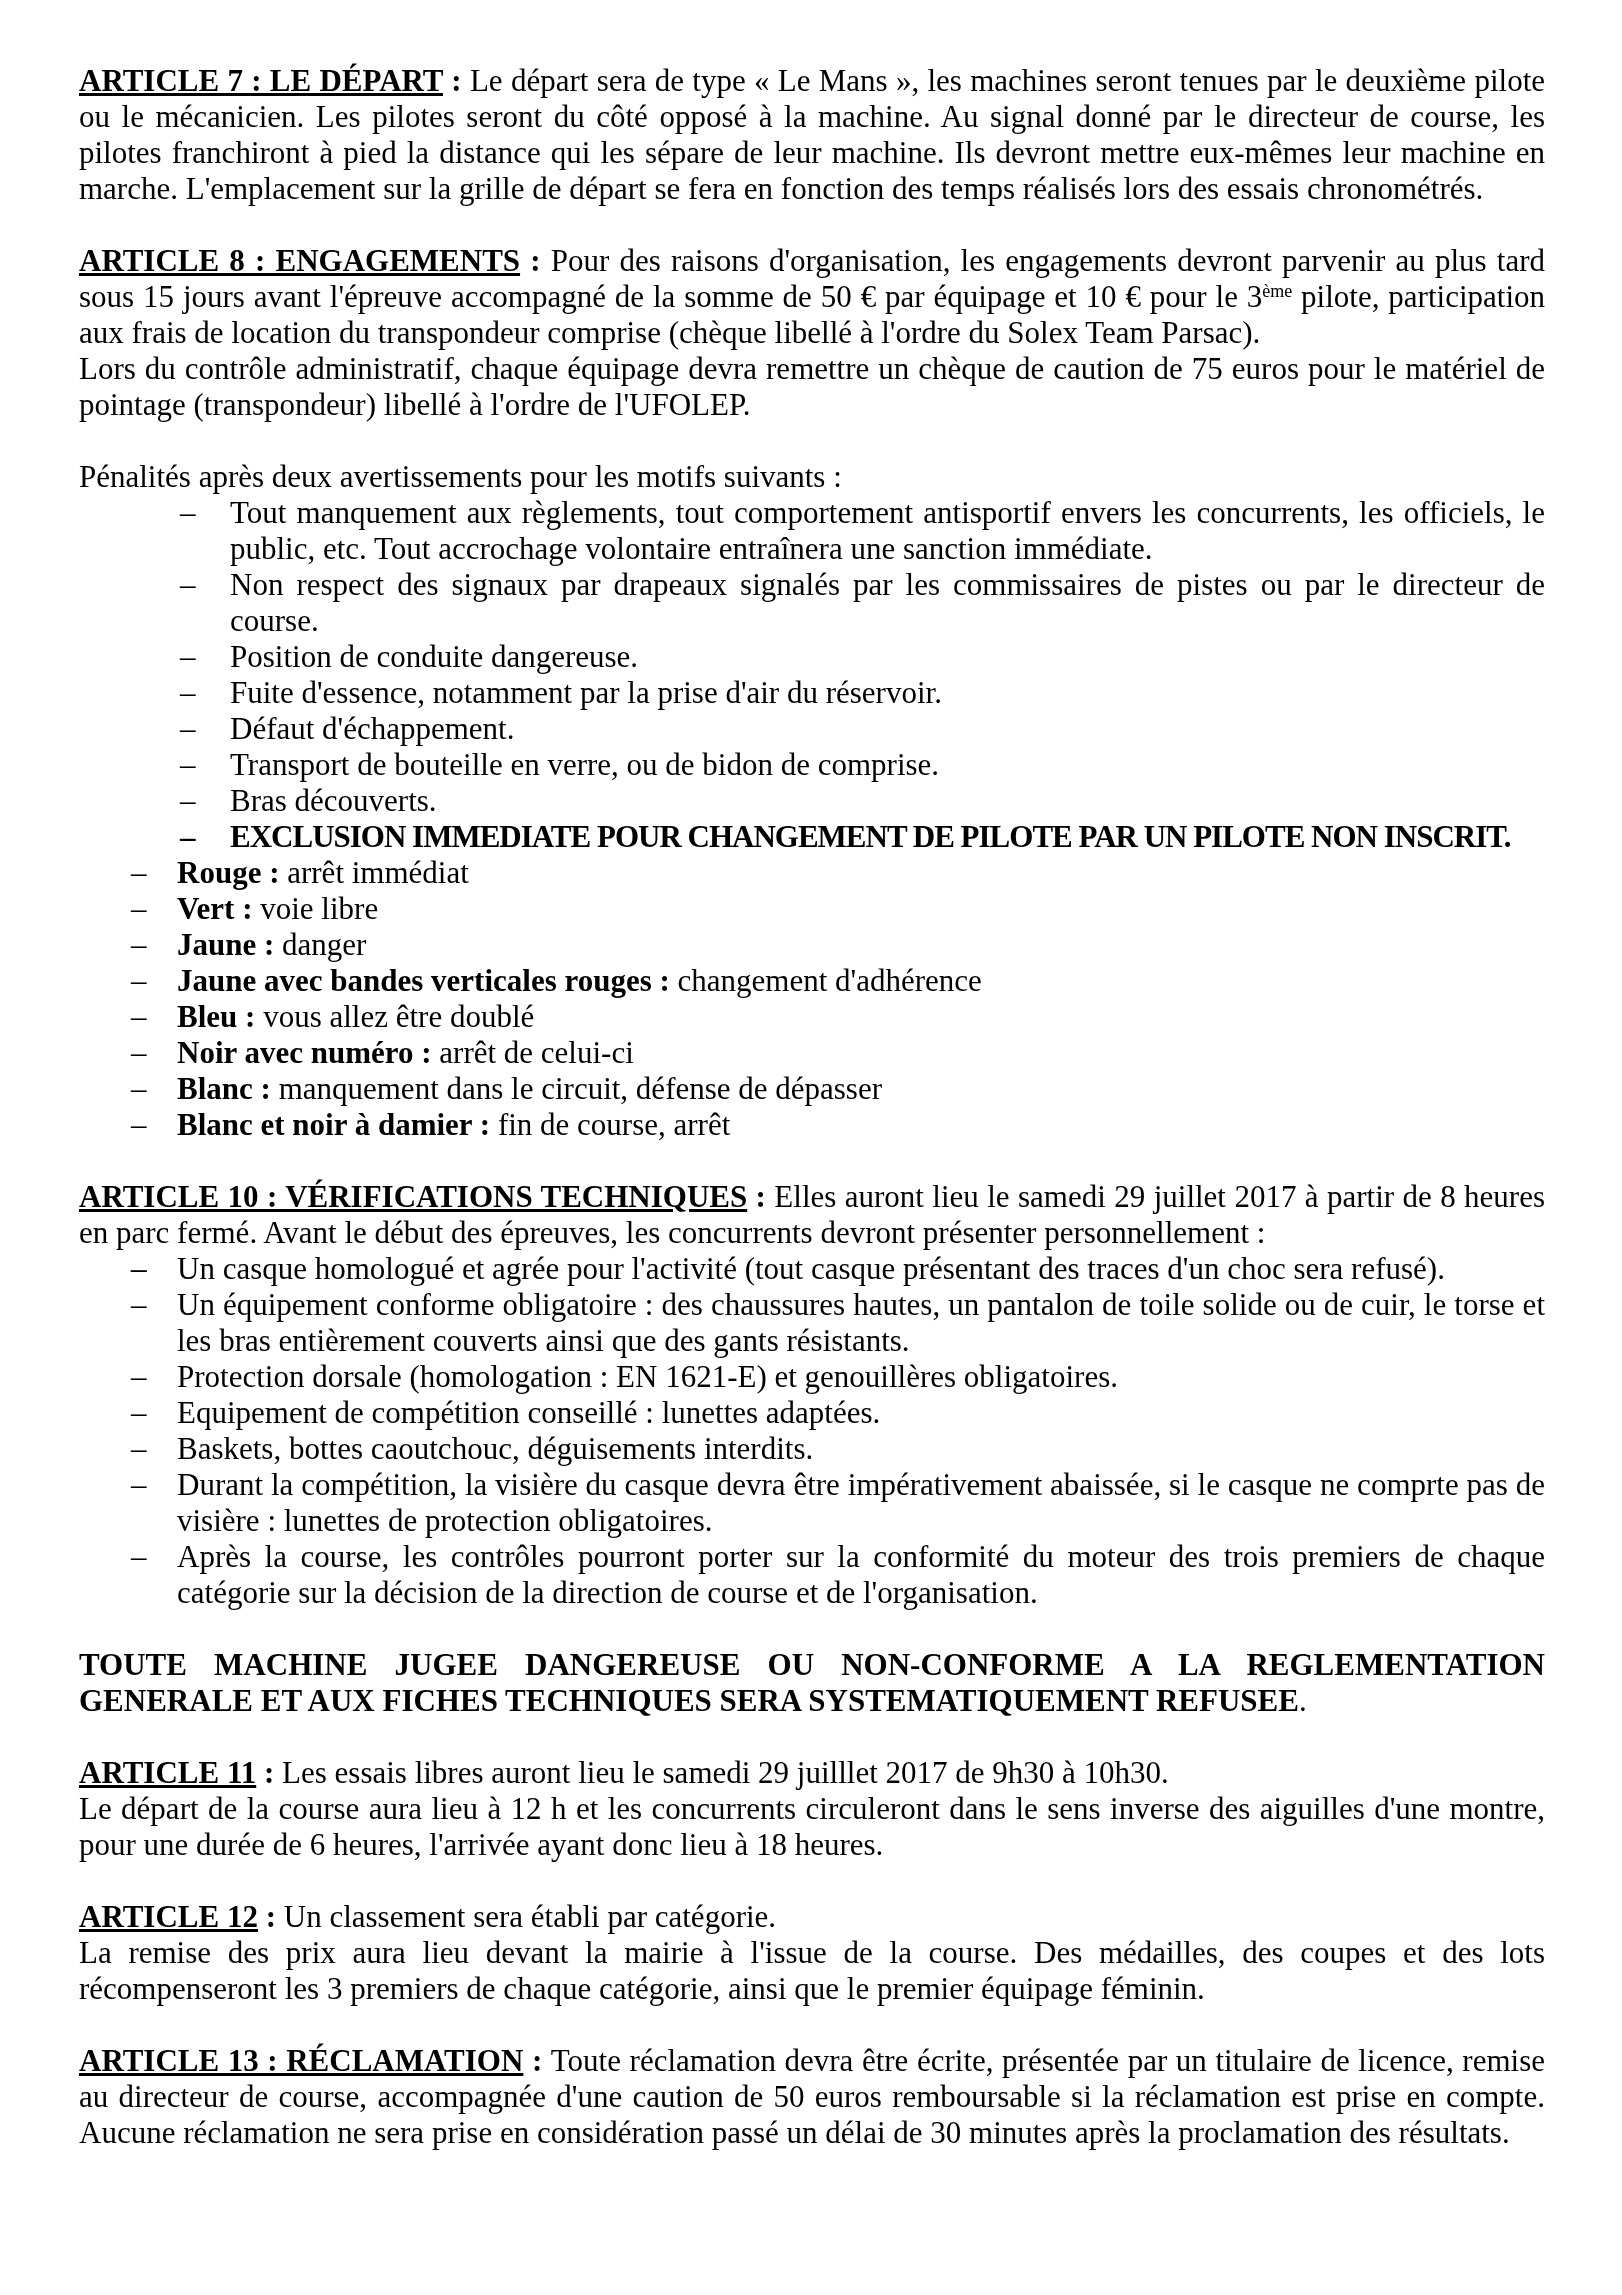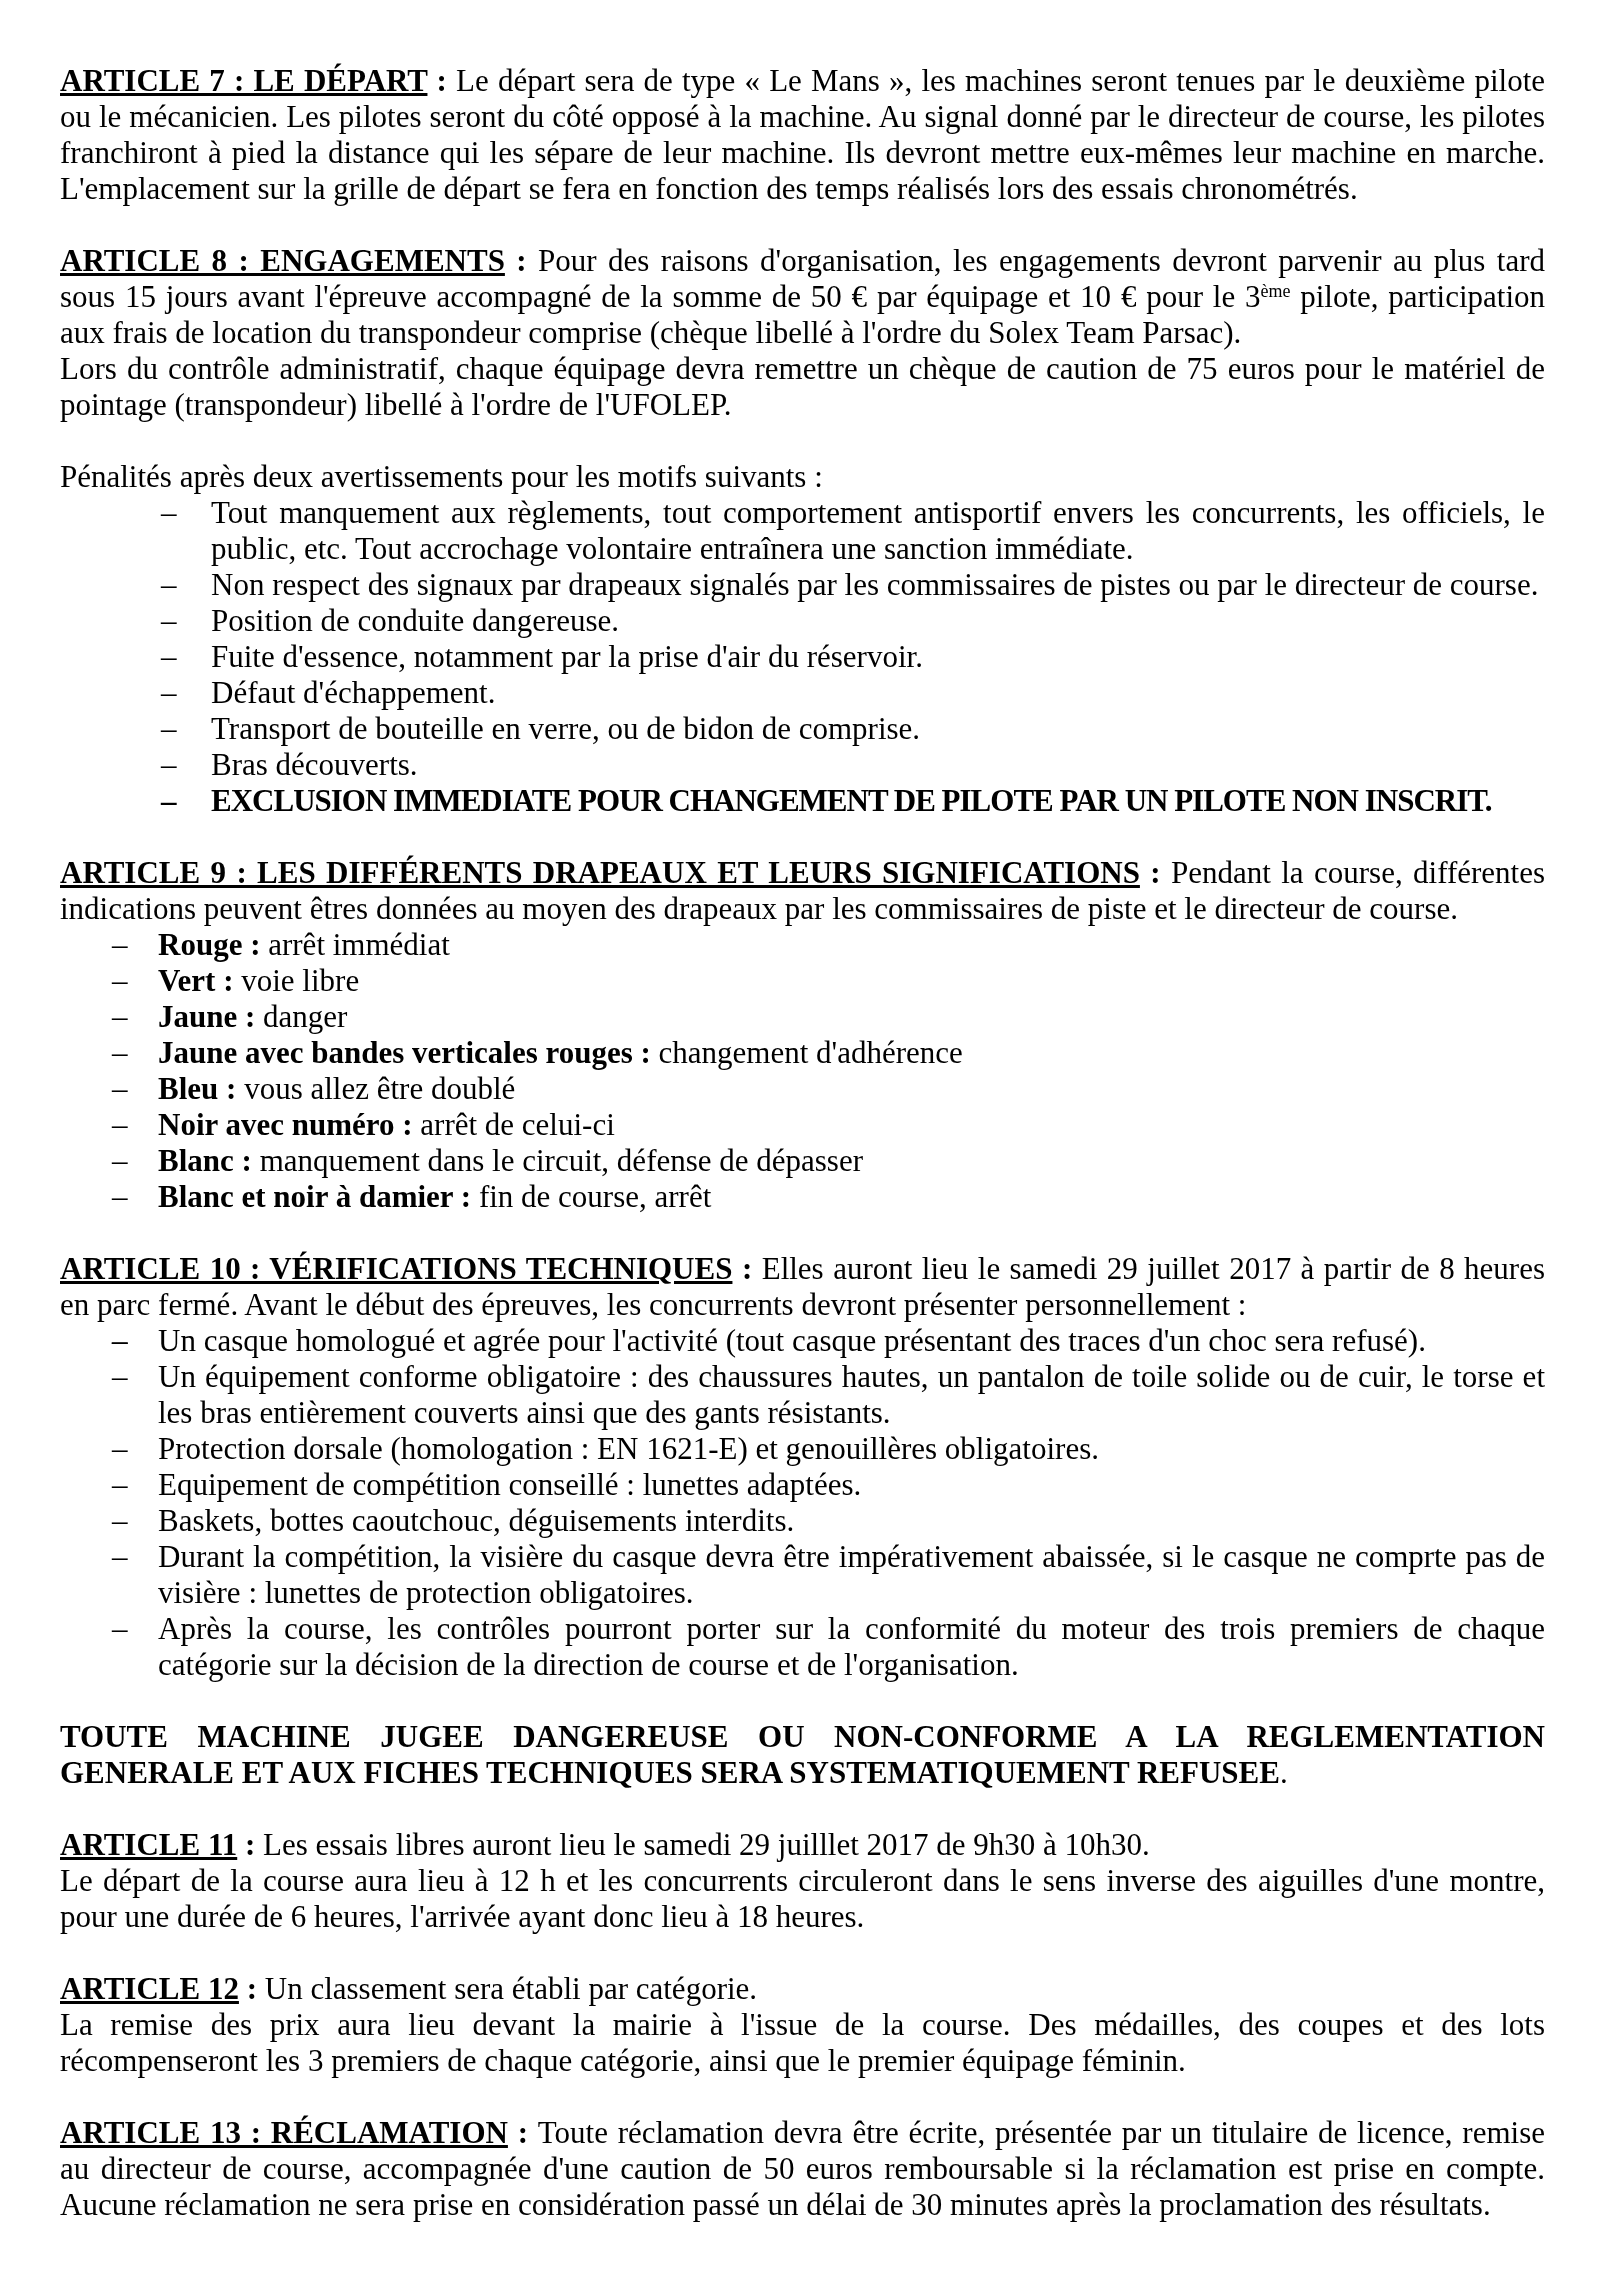--- a/index.html
+++ b/index.html
@@ -1,21 +1,21 @@
 <!DOCTYPE html>
 <html lang="fr" style="font-size:10.5px"><head>
 <meta charset="utf-8">
 <style>
   html, body { margin: 0; padding: 0; background: #ffffff; }
   .page {
     position: relative;
     width: 1622px;
     height: 2295px;
     box-sizing: border-box;
-    padding: 63px 77px 0 60px;
+    padding: 63px 77px 0 79px;
     background: #ffffff;
     color: #000000;
     font-family: "Liberation Serif", "DejaVu Serif", serif;
     font-size: 31px;
     line-height: 36px;
     text-align: justify;
     overflow: hidden;
   }
   p { margin: 0; }
   .block { margin-top: 36px; }
@@ -50,21 +50,20 @@
     <div class="item"><span class="dash">–</span><span>Tout manquement aux règlements, tout comportement antisportif envers les concurrents, les officiels, le public, etc. Tout accrochage volontaire entraînera une sanction immédiate.</span></div>
     <div class="item"><span class="dash">–</span><span>Non respect des signaux par drapeaux signalés par les commissaires de pistes ou par le directeur de course.</span></div>
     <div class="item"><span class="dash">–</span><span>Position de conduite dangereuse.</span></div>
     <div class="item"><span class="dash">–</span><span>Fuite d'essence, notamment par la prise d'air du réservoir.</span></div>
     <div class="item"><span class="dash">–</span><span>Défaut d'échappement.</span></div>
     <div class="item"><span class="dash">–</span><span>Transport de bouteille en verre, ou de bidon de comprise.</span></div>
     <div class="item"><span class="dash">–</span><span>Bras découverts.</span></div>
     <div class="item bold tight"><span class="dash">–</span><span>EXCLUSION IMMEDIATE POUR CHANGEMENT DE PILOTE PAR UN PILOTE NON INSCRIT.</span></div>
   </div>
 
-  <p class="block"><span class="hd">ARTICLE 9 : LES DIFFÉRENTS DRAPEAUX ET LEURS SIGNIFICATIONS</span><span class="b"> : </span><span>Pendant la course, différentes indications peuvent êtres données au moyen des drapeaux par les commissaires de piste et le directeur de course.</span></p>
   <div class="list list-2">
     <div class="item"><span class="dash">–</span><span class="b">Rouge :</span> <span>arrêt immédiat</span></div>
     <div class="item"><span class="dash">–</span><span class="b">Vert :</span> <span>voie libre</span></div>
     <div class="item"><span class="dash">–</span><span class="b">Jaune :</span> <span>danger</span></div>
     <div class="item"><span class="dash">–</span><span class="b">Jaune avec bandes verticales rouges :</span> <span>changement d'adhérence</span></div>
     <div class="item"><span class="dash">–</span><span class="b">Bleu :</span> <span>vous allez être doublé</span></div>
     <div class="item"><span class="dash">–</span><span class="b">Noir avec numéro :</span> <span>arrêt de celui-ci</span></div>
     <div class="item"><span class="dash">–</span><span class="b">Blanc :</span> <span>manquement dans le circuit, défense de dépasser</span></div>
     <div class="item"><span class="dash">–</span><span class="b">Blanc et noir à damier :</span> <span>fin de course, arrêt</span></div>
   </div>

